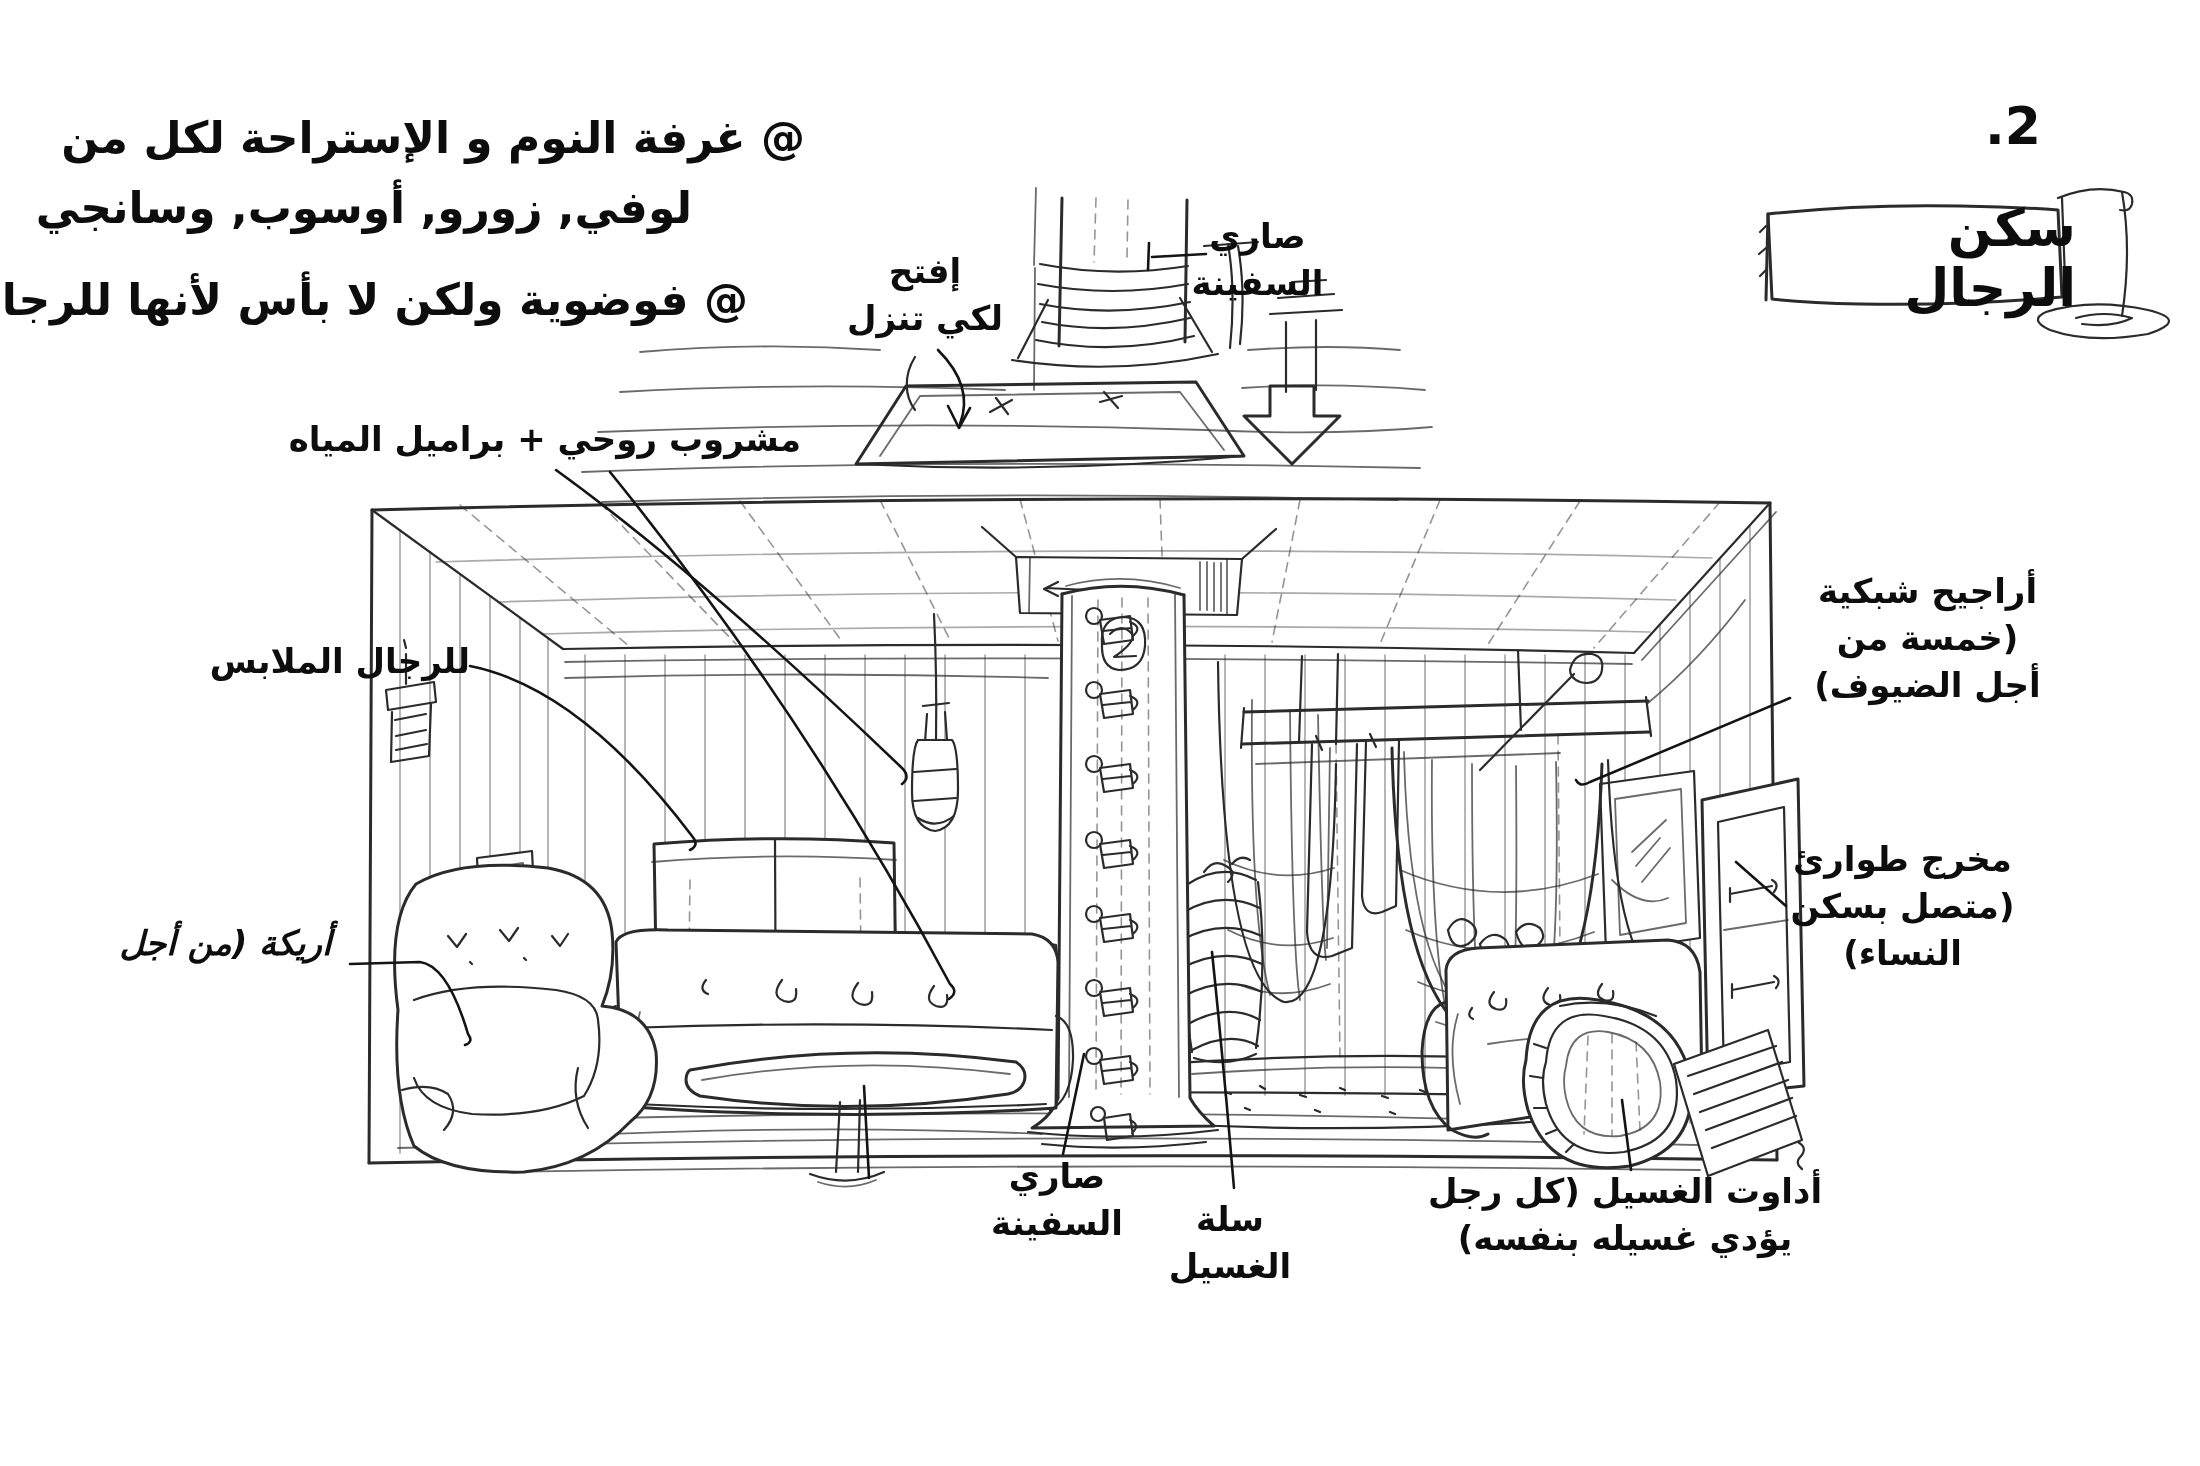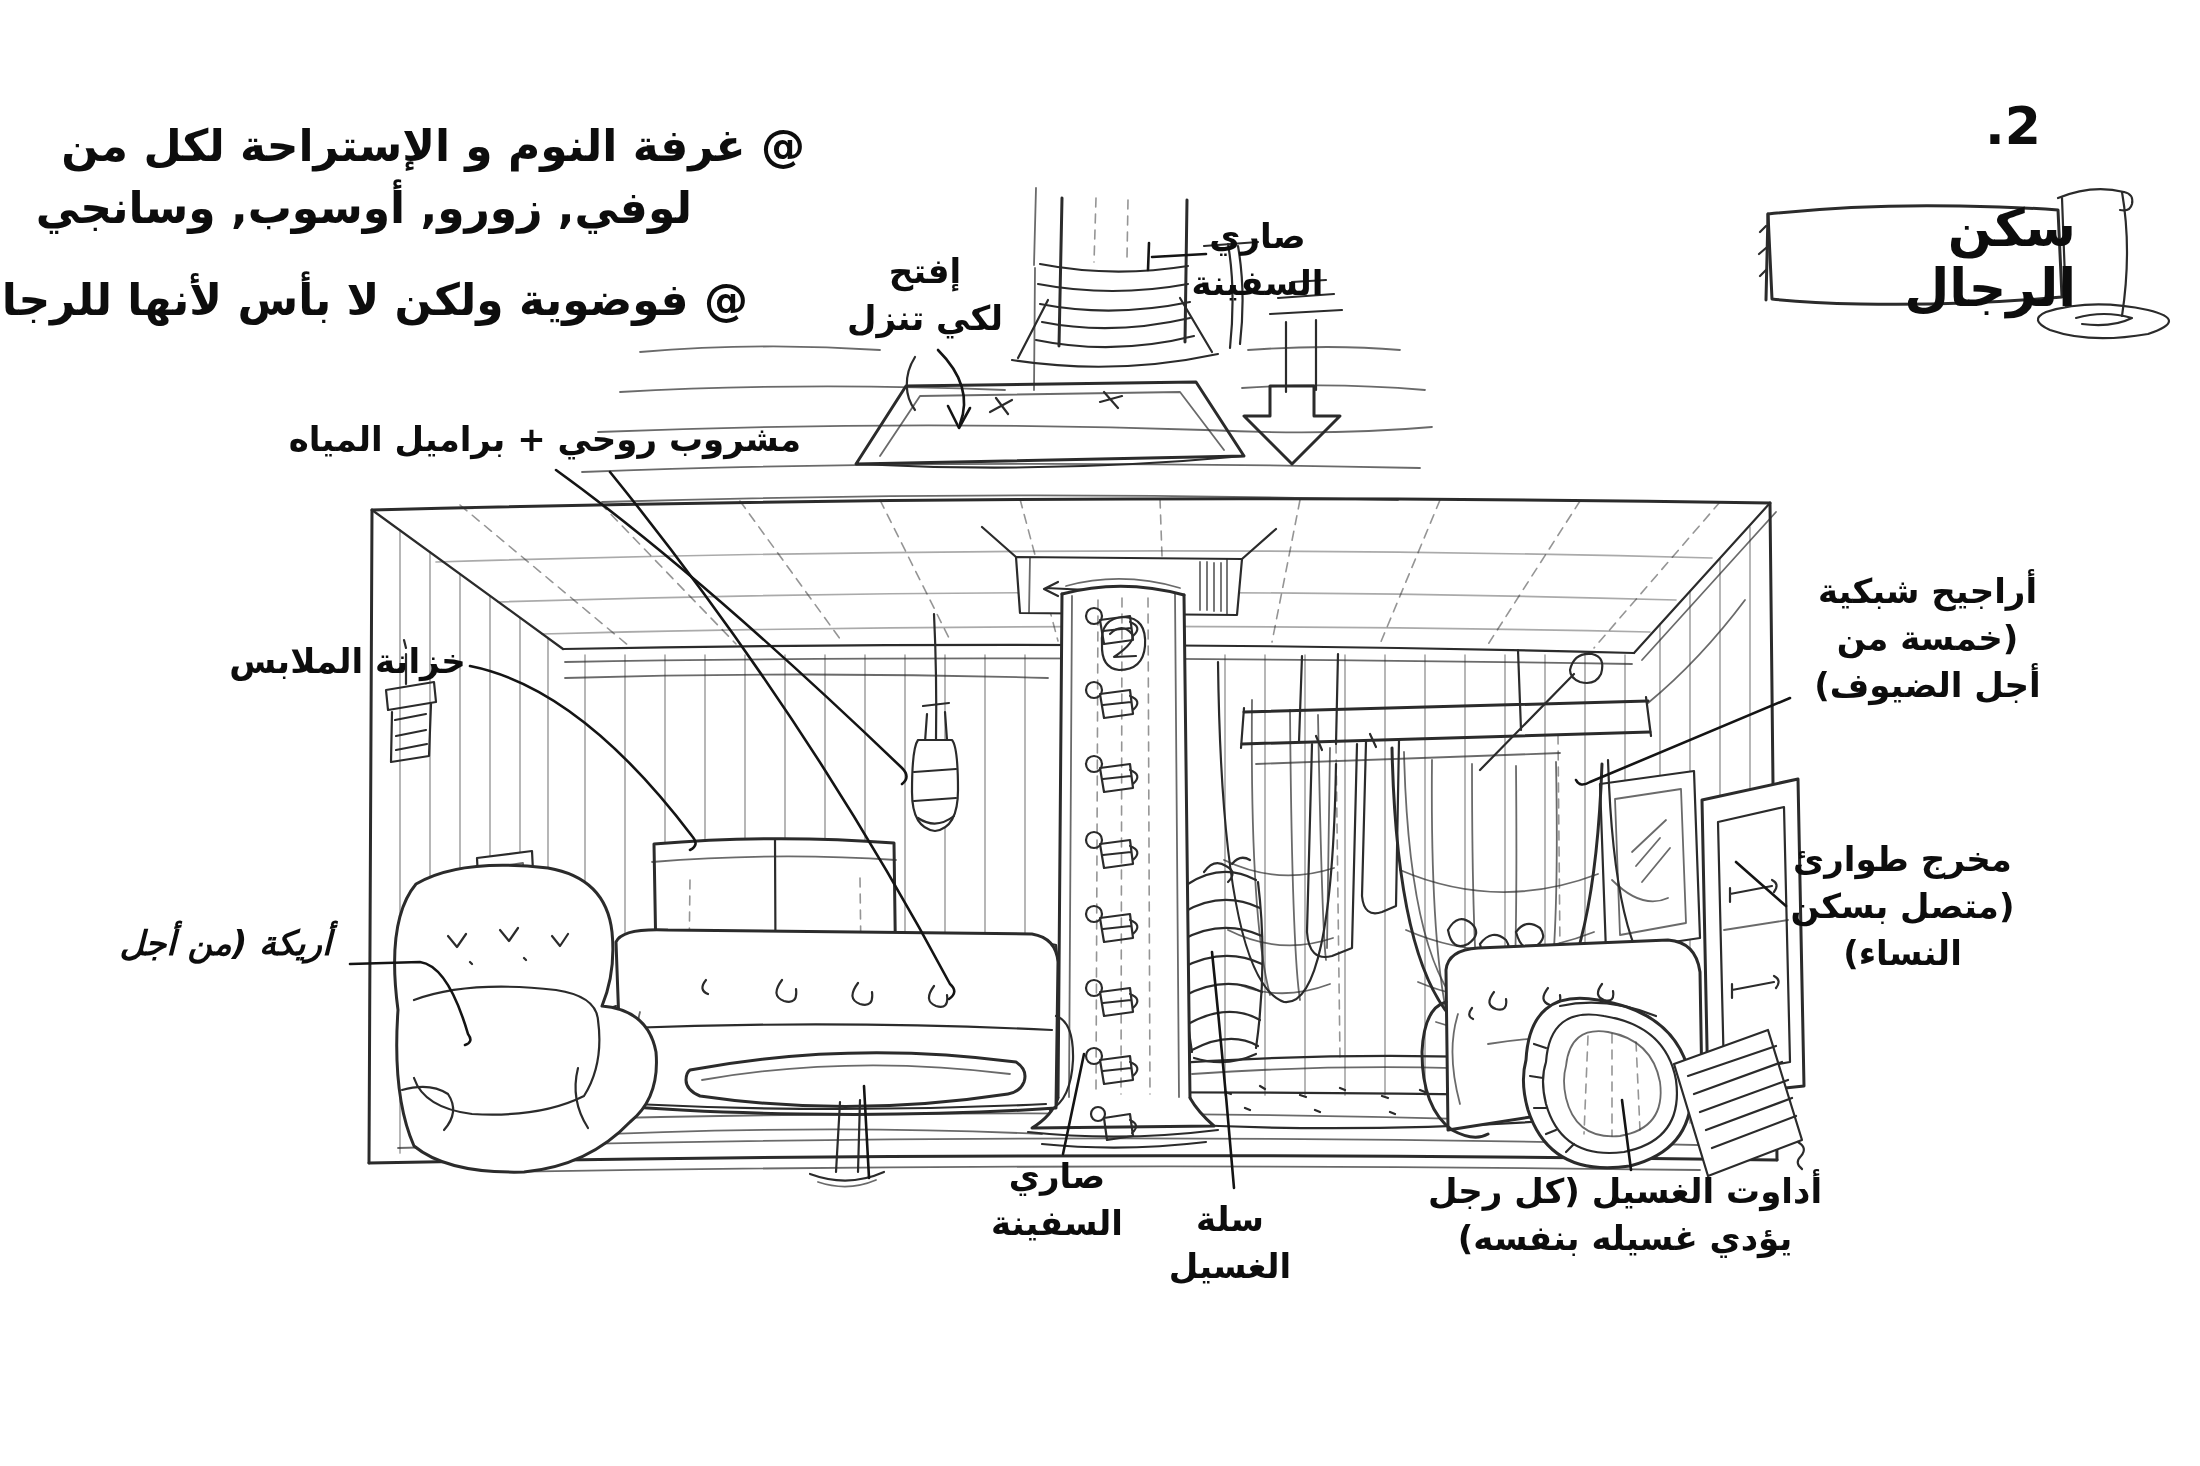--- a/index.html
+++ b/index.html
@@ -300,40 +300,40 @@
       <path class="s2" d="M2124,192 q10,2 8,12 q-2,8 -12,6"></path>
       <path class="s2" d="M2046,312 Q2092,298 2148,310 Q2190,320 2148,334 Q2090,344 2050,330 Q2028,320 2046,312 Z"></path>
       <path class="s2" d="M2076,318 Q2104,310 2132,318 Q2112,328 2082,324"></path>
     </g>
   </svg>
 
   <div class="txt num" style="left:1985px;top:96px;">.2</div>
 
   <div class="txt ttl" style="left:1766px;top:212px;width:296px;height:92px;margin-left:14px;">سكن الرجال</div>
 
-  <div class="txt notes-line" style="right:1395px;top:110px;margin-top:8px;">@ غرفة النوم و الإستراحة لكل من</div>
+  <div class="txt notes-line" style="right:1395px;top:110px;">@ غرفة النوم و الإستراحة لكل من</div>
   <div class="txt notes-line" style="right:1508px;top:180px;">لوفي, زورو, أوسوب, وسانجي</div>
   <div class="txt notes-line" style="right:1452px;top:272px;">@ فوضوية ولكن لا بأس لأنها للرجال.</div>
 
   <div class="txt lbl" style="left:845px;top:248px;width:160px;">
     <div>إفتح</div>
     <div>لكي تنزل</div>
   </div>
 
   <div class="txt lbl" style="left:1180px;top:213px;width:155px;">
     <div>صاري</div>
     <div>السفينة</div>
   </div>
 
   <div class="txt lbl" style="left:331px;top:416px;width:470px;">
     <div>مشروب روحي + براميل المياه</div>
   </div>
 
   <div class="txt lbl" style="left:225px;top:638px;width:245px;">
-    <div>خزانة الملابس</div>
+    <div>للرجال الملابس</div>
   </div>
 
   <div class="txt lbl" style="left:58px;top:920px;width:335px;font-style:italic;">
     <div>أريكة (من أجل</div>
   </div>
 
   <div class="txt lbl" style="left:1790px;top:836px;width:225px;">
     <div>مخرج طوارئ</div>
     <div>(متصل بسكن</div>
     <div>النساء)</div>

